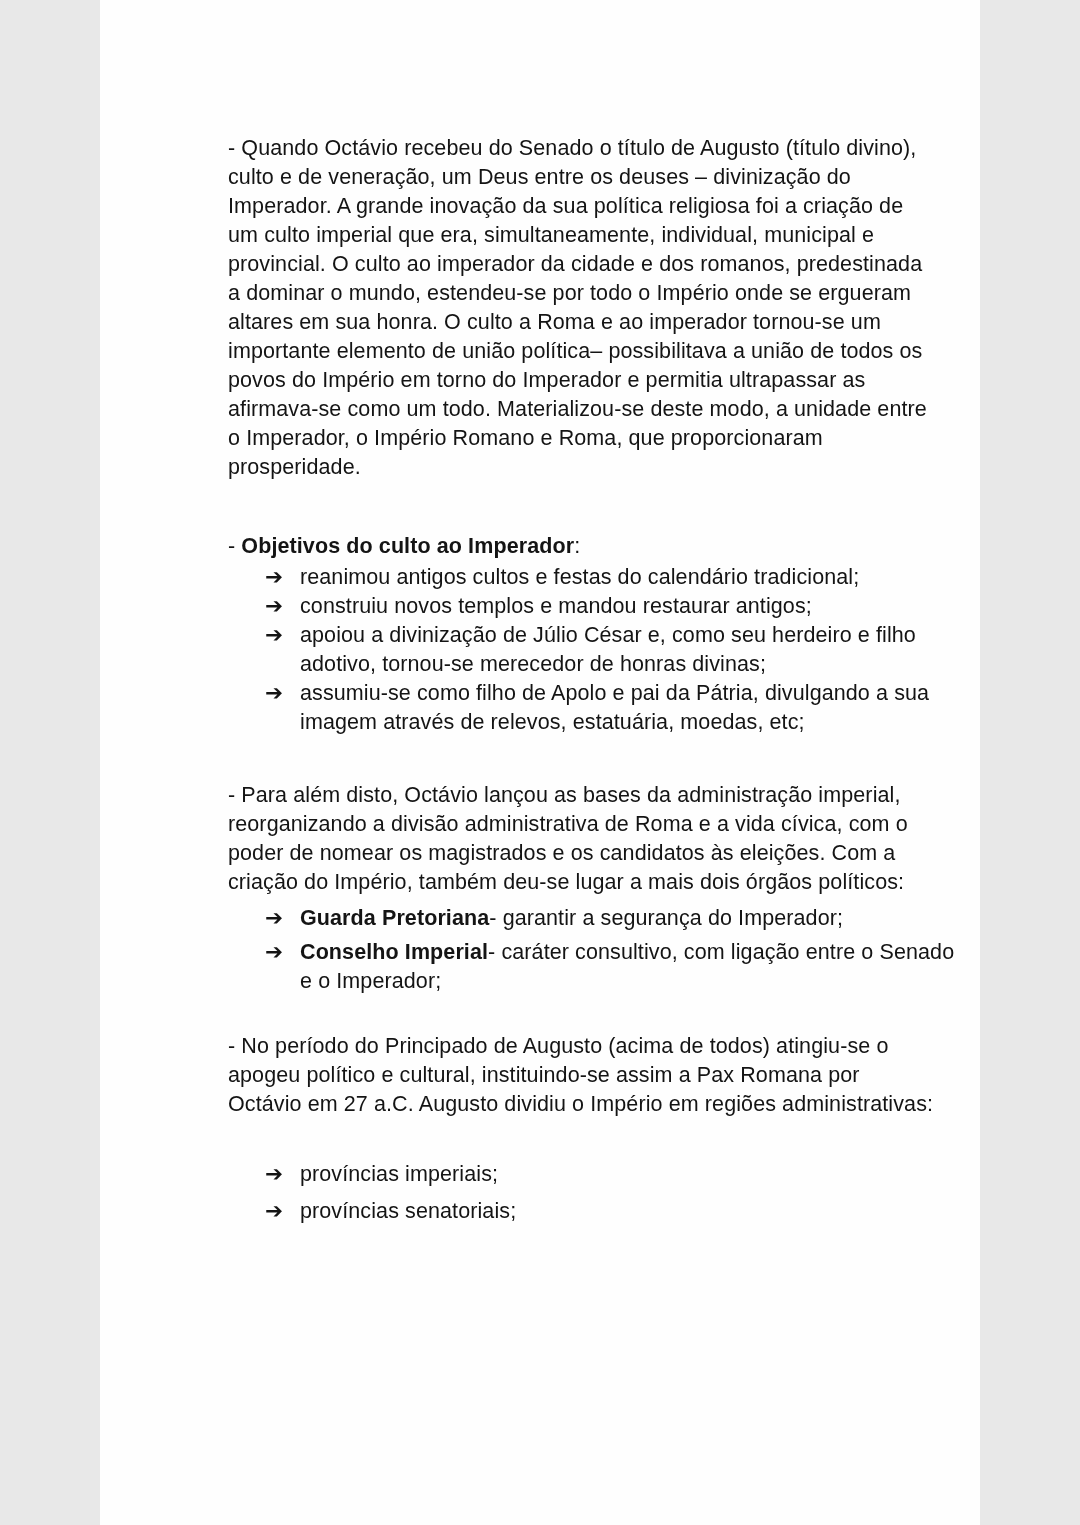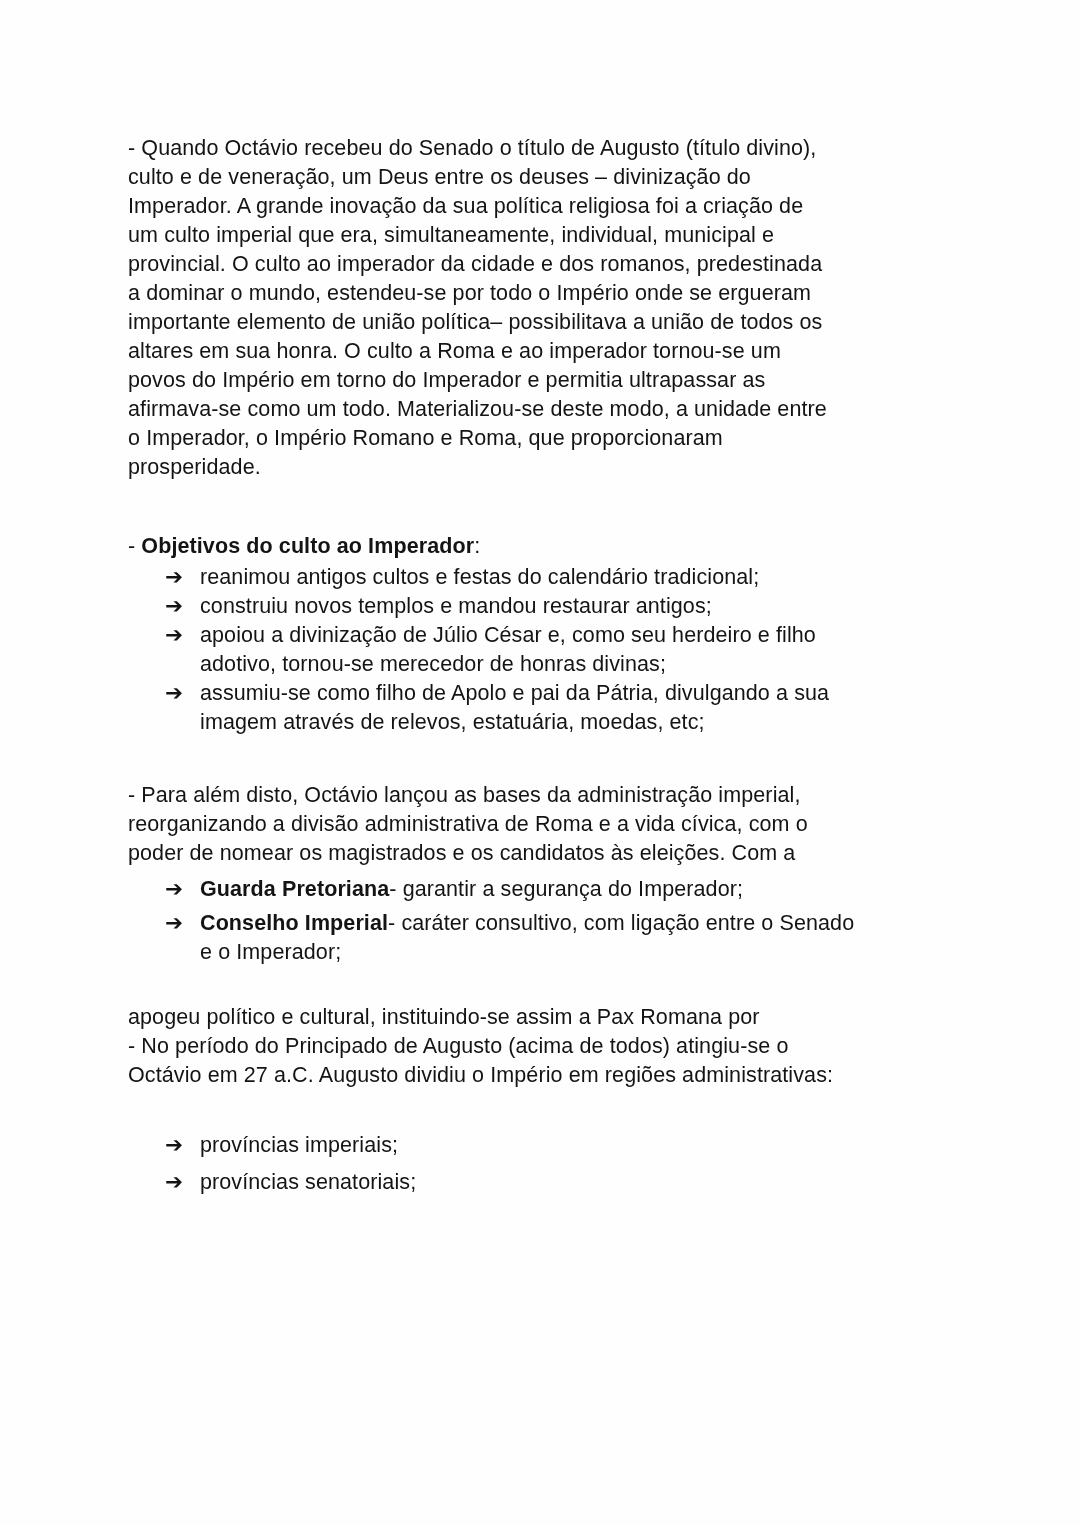--- a/index.html
+++ b/index.html
@@ -2,21 +2,21 @@
 <html><head>
 <meta charset="utf-8">
 <style>
   html, body {
     margin: 0;
     padding: 0;
     background: #e8e8e8;
   }
   .page {
     position: relative;
-    width: 1080px;
+    width: 880px;
     height: 1525px;
     margin: 0 auto;
     background: #fefefe;
     box-sizing: border-box;
     padding: 134px 120px 0 128px;
     overflow: hidden;
     font-family: "Liberation Sans", "DejaVu Sans", sans-serif;
     font-size: 21.5px;
     line-height: 29px;
     color: #141414;
@@ -50,22 +50,22 @@
 
 <div class="page">
 
   <div class="para">
     <div class="line">- Quando Octávio recebeu do Senado o título de Augusto (título divino),</div>
     <div class="line">culto e de veneração, um Deus entre os deuses – divinização do</div>
     <div class="line">Imperador. A grande inovação da sua política religiosa foi a criação de</div>
     <div class="line">um culto imperial que era, simultaneamente, individual, municipal e</div>
     <div class="line">provincial. O culto ao imperador da cidade e dos romanos, predestinada</div>
     <div class="line">a dominar o mundo, estendeu-se por todo o Império onde se ergueram</div>
+    <div class="line">altares em sua honra. O culto a Roma e ao imperador tornou-se um</div>
     <div class="line">importante elemento de união política– possibilitava a união de todos os</div>
-    <div class="line">altares em sua honra. O culto a Roma e ao imperador tornou-se um</div>
     <div class="line">povos do Império em torno do Imperador e permitia ultrapassar as</div>
     <div class="line">afirmava-se como um todo. Materializou-se deste modo, a unidade entre</div>
     <div class="line">o Imperador, o Império Romano e Roma, que proporcionaram</div>
     <div class="line">prosperidade.</div>
   </div>
 
   <div class="heading"><span>- </span><span class="bold">Objetivos do culto ao Imperador</span><span>:</span></div>
 
   <div class="bullets">
     <div class="bullet">
@@ -93,41 +93,42 @@
         <div class="line">assumiu-se como filho de Apolo e pai da Pátria, divulgando a sua</div>
         <div class="line">imagem através de relevos, estatuária, moedas, etc;</div>
       </div>
     </div>
   </div>
 
   <div class="para para-2">
     <div class="line">- Para além disto, Octávio lançou as bases da administração imperial,</div>
     <div class="line">reorganizando a divisão administrativa de Roma e a vida cívica, com o</div>
     <div class="line">poder de nomear os magistrados e os candidatos às eleições. Com a</div>
+    <div class="line">criação do Império, também deu-se lugar a mais dois órgãos políticos:</div>
   </div>
 
   <div class="bullets organs">
     <div class="bullet">
       <span class="arrow">➔</span>
       <div class="btext">
         <div class="line"><span class="bold">Guarda Pretoriana</span><span>- garantir a segurança do Imperador;</span></div>
       </div>
     </div>
     <div class="bullet">
       <span class="arrow">➔</span>
       <div class="btext">
         <div class="line"><span class="bold">Conselho Imperial</span><span>- caráter consultivo, com ligação entre o Senado</span></div>
         <div class="line">e o Imperador;</div>
       </div>
     </div>
   </div>
 
   <div class="para para-3">
+    <div class="line">- No período do Principado de Augusto (acima de todos) atingiu-se o</div>
     <div class="line">apogeu político e cultural, instituindo-se assim a Pax Romana por</div>
-    <div class="line">- No período do Principado de Augusto (acima de todos) atingiu-se o</div>
     <div class="line">Octávio em 27 a.C. Augusto dividiu o Império em regiões administrativas:</div>
   </div>
 
   <div class="bullets provinces">
     <div class="bullet">
       <span class="arrow">➔</span>
       <div class="btext">
         <div class="line">províncias imperiais;</div>
       </div>
     </div>

